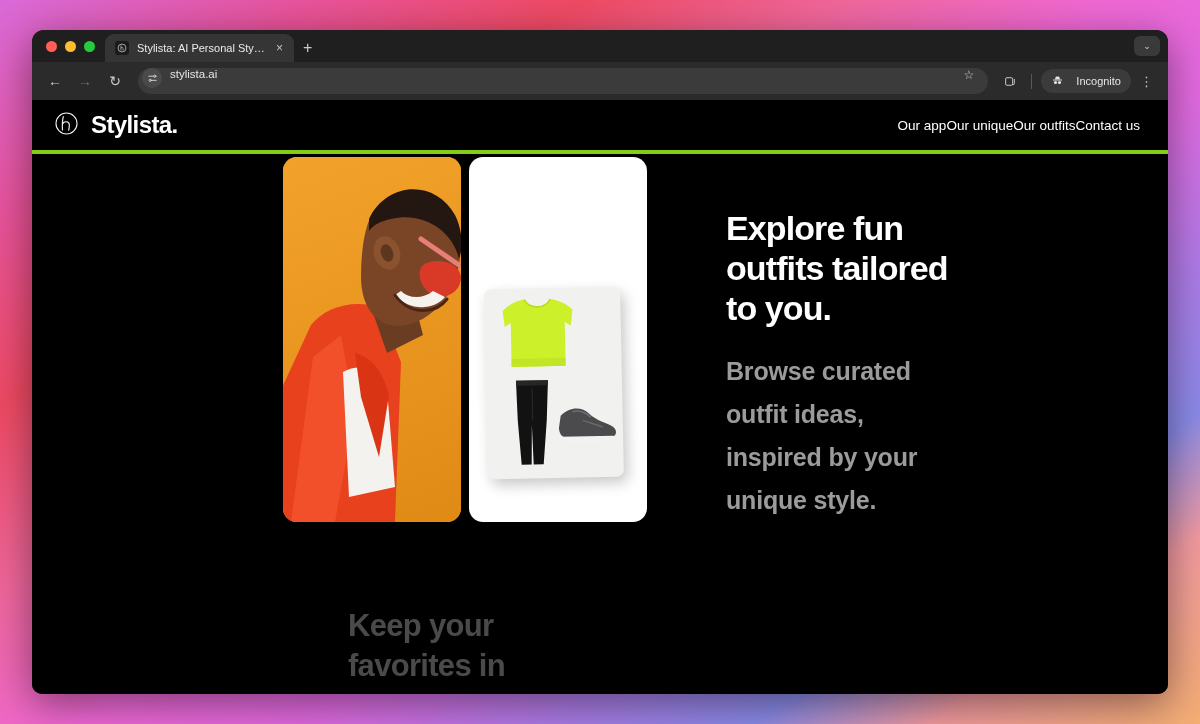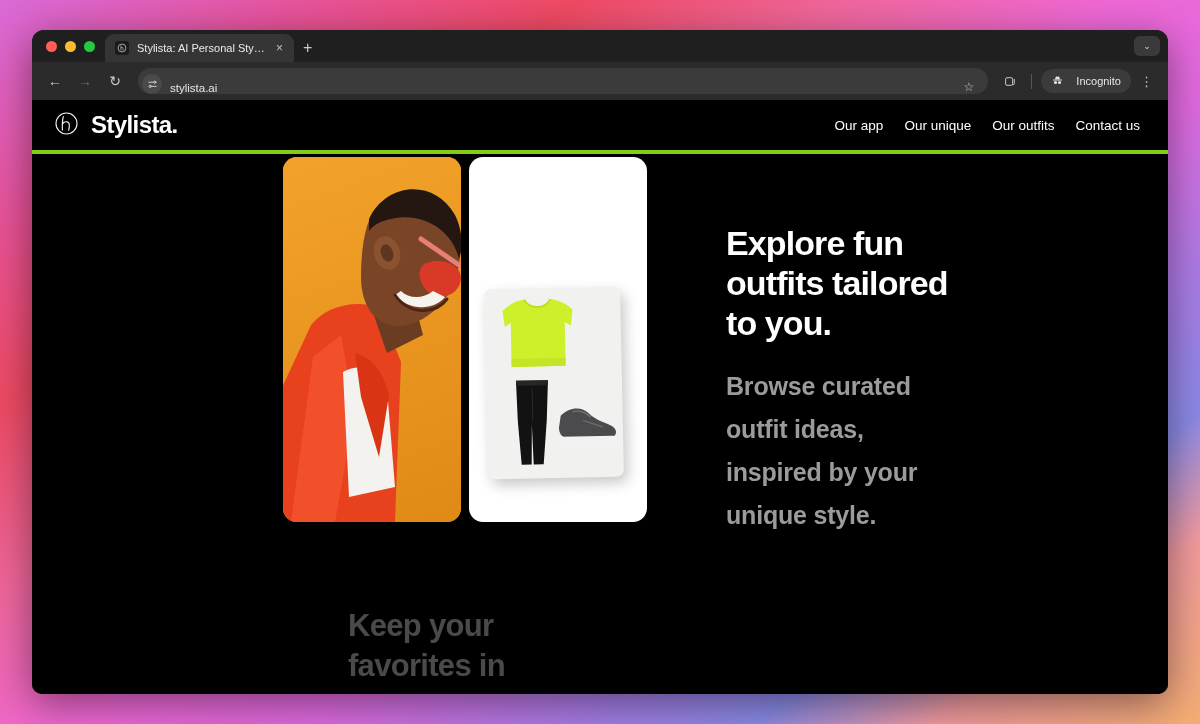--- a/index.html
+++ b/index.html
@@ -71,21 +71,21 @@
     display:flex; align-items:center; gap:4px; padding:0 10px;
   }
   .navbtn {
     width:26px; height:26px; border-radius:50%;
     display:flex; align-items:center; justify-content:center;
     color:#c9cbce; font-size:14px; flex:0 0 auto;
   }
   .navbtn.disabled { color:#6c6e71; }
   .omnibox {
     flex:1; height:26px; background:#3b3b3b; border-radius:13px;
-    display:flex; align-items:flex-end; gap:8px; padding:0 10px 0 4px; margin:0 6px;
+    display:flex; align-items:flex-start; gap:8px; padding:0 10px 0 4px; margin:0 6px;
     min-width:0;
   }
   .omni-icon {
     width:20px; height:20px; border-radius:50%; background:#4a4a4a;
     display:flex; align-items:center; justify-content:center; flex:0 0 auto;
   }
   .omni-url { color:#e3e5e8; font-size:11.5px; white-space:nowrap; overflow:hidden; }
   .omni-right { margin-left:auto; display:flex; align-items:center; gap:2px; }
   .star { color:#c9cbce; font-size:12px; padding:0 4px; }
   .tb-icon { width:24px; height:24px; display:flex; align-items:center; justify-content:center; color:#c9cbce; }
@@ -99,40 +99,40 @@
   
   .page {
     height:594px; background:#000; position:relative; overflow:hidden;
   }
   .site-header {
     height:54px; display:flex; align-items:center; justify-content:space-between;
     padding:0 28px 0 20px; border-bottom:4px solid #84cc16;
   }
   .brand { display:flex; align-items:center; gap:10px; }
   .brand-name { color:#fff; font-size:24px; font-weight:700; letter-spacing:-.6px; }
-  .nav { display:flex; align-items:center; gap:21px; }
+  .nav { display:flex; align-items:center; }
   .nav a { color:#fff; font-size:13.5px; text-decoration:none; white-space:nowrap; }
   
   .hero { position:relative; height:540px; }
   .card-person {
     position:absolute; left:251px; top:3px; width:178px; height:365px;
     border-radius:14px; overflow:hidden; background:#e8961f;
   }
   .orange-bg { position:absolute; inset:0; background:linear-gradient(160deg,#f2a22a,#e08a16); }
   .card-outfit {
     position:absolute; left:437px; top:3px; width:178px; height:365px;
     background:#fff; border-radius:14px; overflow:hidden;
   }
   .outfit-inner {
     position:absolute; left:17px; top:131px; width:136px; height:190px;
     background:#f1f1ef; border-radius:7px;
     box-shadow:4px 6px 14px rgba(0,0,0,.22);
     transform:rotate(-1.2deg);
   }
-  .hero-copy { position:absolute; left:694px; top:54px; width:300px;margin-top:15px; }
+  .hero-copy { position:absolute; left:694px; top:54px; width:300px; }
   .hero-title {
     color:#fff; font-size:34px; font-weight:700; line-height:1.18;
     letter-spacing:-.9px; white-space:pre-line;
   }
   .hero-sub {
     margin-top:22px; color:#9b9b9b; font-size:25px; font-weight:700;
     line-height:1.72; letter-spacing:-.2px; white-space:pre-line;
   }
   
   .band { position:absolute; left:0; top:438px; width:100%; height:156px; }

